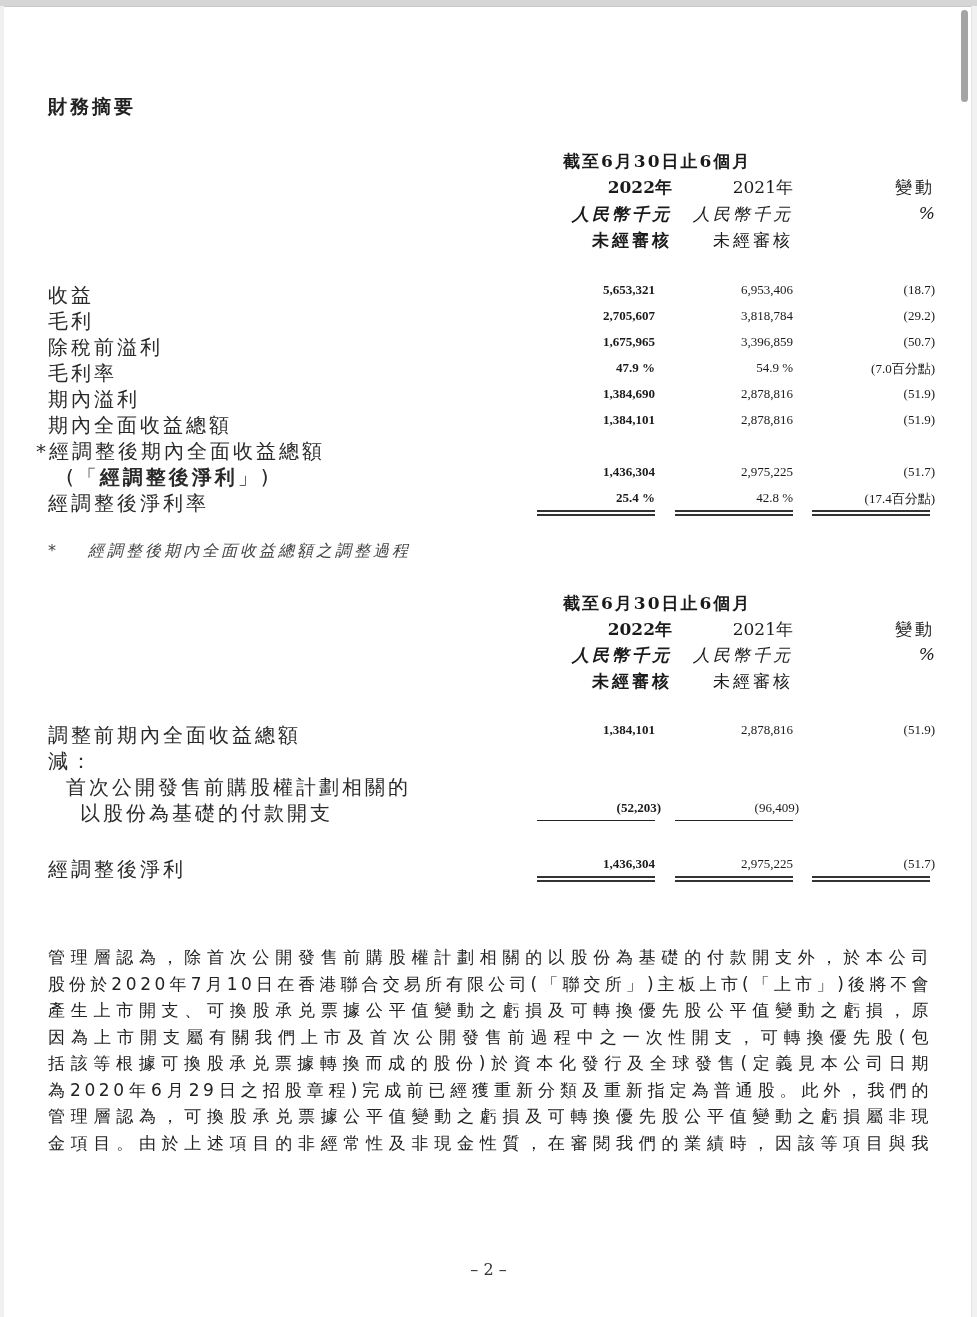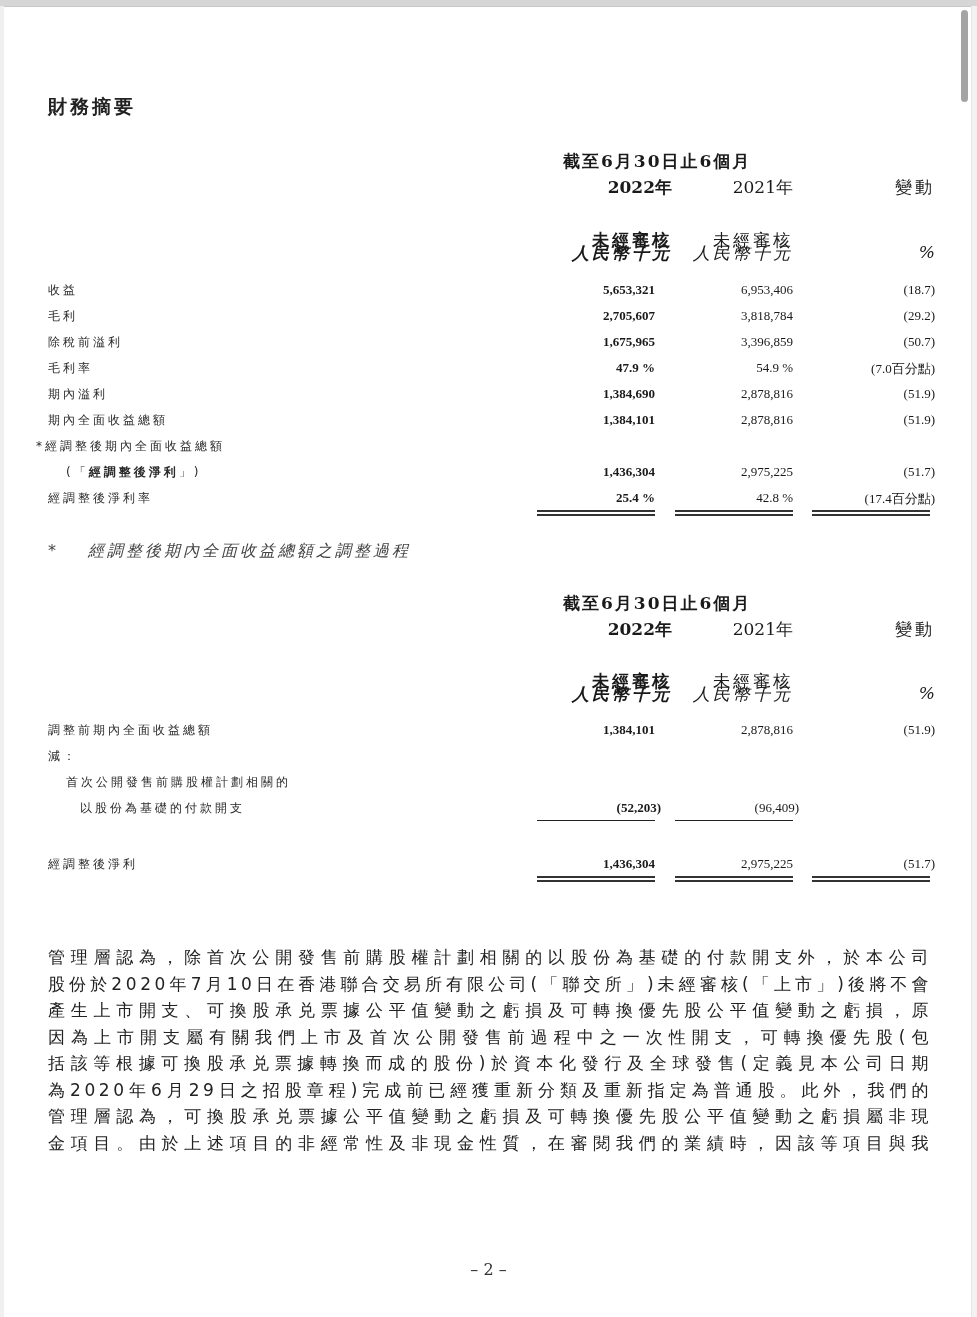--- a/index.html
+++ b/index.html
@@ -9,28 +9,28 @@
   }
   .topbar { position: absolute; left: 0; top: 0; width: 977px; height: 6px; background: #d6d6d6; border-bottom: 1px solid #c8c8c8; }
   .leftedge { position: absolute; left: 0; top: 6px; width: 4px; height: 1311px; background: #f0f0f0; }
   .rightedge { position: absolute; right: 0; top: 6px; width: 5px; height: 1311px; background: #f2f2f2; border-left: 1px solid #e6e6e6; }
   .scrollbar-thumb { position: absolute; left: 961px; top: 10px; width: 7px; height: 92px; background: #a4a4a4; border-radius: 4px; }
 
   .page-title { position: absolute; left: 48px; top: 94px; font-family: "DejaVu Sans", sans-serif; font-size: 19px; letter-spacing: 3px; font-weight: bold; color: #222; }
 
   .hdr { position: absolute; font-size: 17px; white-space: nowrap; }
   .hdr.bold { font-weight: bold; }
-  .hdr.ital { font-style: italic; margin-top: 39px; }
+  .hdr.ital { font-style: italic; }
   .hdr.right { text-align: right; }
   .c1 { right: 305px; }
   .c2 { right: 184px; }
   .c3 { right: 42px; }
 
   .row { position: absolute; left: 0; width: 977px; height: 26px; font-size: 17px; }
-  .row .label { position: absolute; left: 48px; top: 0; white-space: nowrap; letter-spacing: 3px; font-family: "DejaVu Sans", sans-serif; font-size: 12px; color: #2a2a2a; text-align: center; }
+  .row .label { position: absolute; left: 48px; top: 0; white-space: nowrap; letter-spacing: 3px; font-family: "DejaVu Sans", sans-serif; font-size: 20px; color: #2a2a2a; text-align: center; }
   .row .label.star { left: 36px; }
   .row .label.indent1 { left: 66px; }
   .row .label.indent2 { left: 80px; }
   .row .label .b { font-weight: bold; }
   .row .v { position: absolute; top: 0; white-space: nowrap; text-align: right; font-family: "Liberation Serif", serif; font-size: 13px; }
   .row .v1 { right: 322px; font-weight: bold; }
   .row .v2 { right: 184px; }
   .row .v3 { right: 42px; }
 
   .uline { position: absolute; height: 0; border-top: 1px solid #222; }
@@ -163,21 +163,21 @@
     <span class="v v2">2,975,225</span>
     <span class="v v3">(51.7)</span>
   </div>
   <div class="dline" style="left:537px; width:118px; top:876px;"></div>
   <div class="dline" style="left:675px; width:118px; top:876px;"></div>
   <div class="dline" style="left:812px; width:118px; top:876px;"></div>
 </div>
 
 <div class="para">
   <span class="line">管理層認為，除首次公開發售前購股權計劃相關的以股份為基礎的付款開支外，於本公司</span>
-  <span class="line">股份於2020年7月10日在香港聯合交易所有限公司(「聯交所」)未經審核(「上市」)後將不會</span>
+  <span class="line">股份於2020年7月10日在香港聯合交易所有限公司(「聯交所」)主板上市(「上市」)後將不會</span>
   <span class="line">產生上市開支、可換股承兑票據公平值變動之虧損及可轉換優先股公平值變動之虧損，原</span>
   <span class="line">因為上市開支屬有關我們上市及首次公開發售前過程中之一次性開支，可轉換優先股(包</span>
   <span class="line">括該等根據可換股承兑票據轉換而成的股份)於資本化發行及全球發售(定義見本公司日期</span>
   <span class="line">為2020年6月29日之招股章程)完成前已經獲重新分類及重新指定為普通股。此外，我們的</span>
   <span class="line">管理層認為，可換股承兑票據公平值變動之虧損及可轉換優先股公平值變動之虧損屬非現</span>
   <span class="line">金項目。由於上述項目的非經常性及非現金性質，在審閱我們的業績時，因該等項目與我</span>
 </div>
 
 <div class="page-num">– 2 –</div>
 

